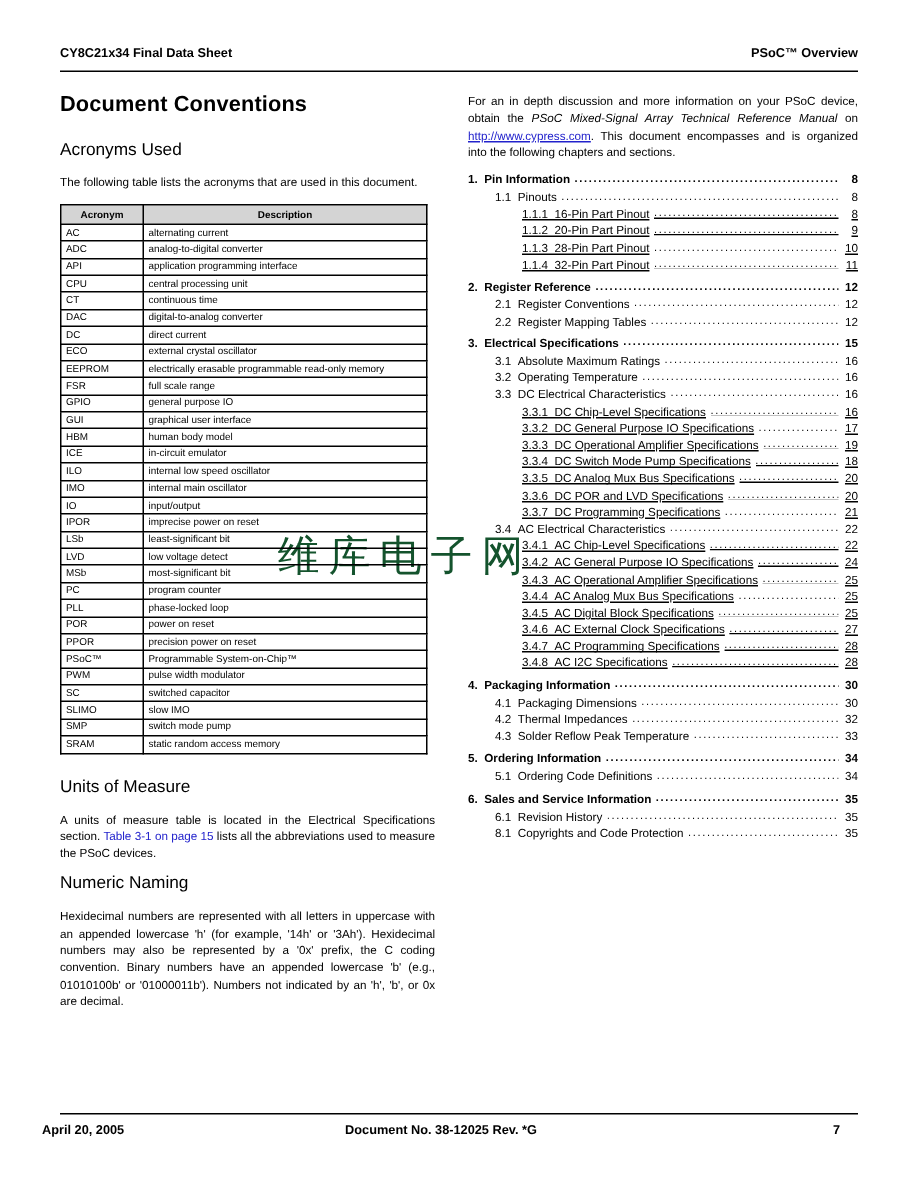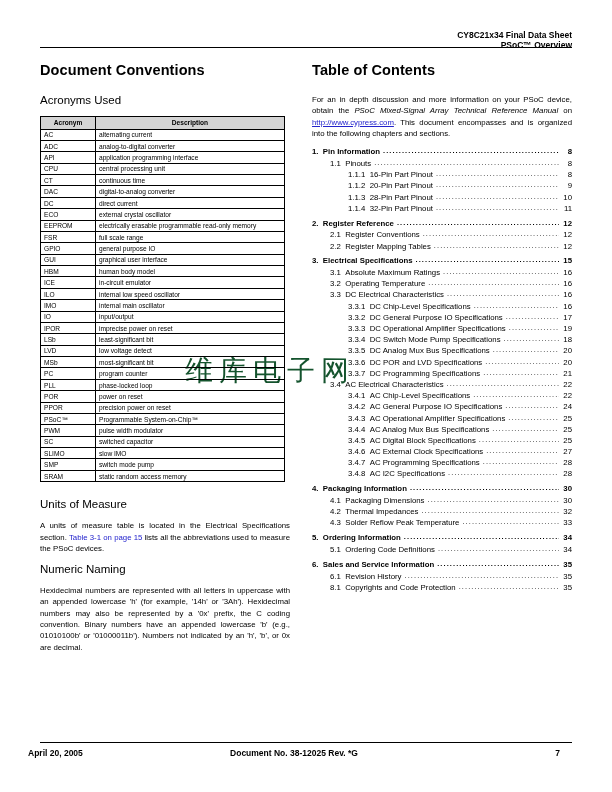--- a/index.html
+++ b/index.html
@@ -25,21 +25,20 @@
   .header {
     position: absolute;
     left: 40px;
     top: 30px;
     width: 532px;
     display: flex;
     justify-content: space-between;
     align-items: flex-end;
     font-size: 8.5px;
     font-weight: bold;
-    flex-direction: column;
   }
   .header-rule {
     position: absolute;
     left: 40px;
     top: 47px;
     width: 532px;
     border-top: 1px solid #000;
   }
   
   .footer-rule {
@@ -158,21 +157,21 @@
     position: relative;
     top: -1px;
   }
   .toc-page {
     flex: 0 0 auto;
     padding-left: 3px;
     text-align: right;
     min-width: 10px;
   }
   .ind1 { padding-left: 18px; }
-  .ind2 { padding-left: 36px; }
+  .ind2 { padding-left: 36px; text-decoration: underline; }
   
   .watermark {
     position: absolute;
     left: 185px;
     top: 352px;
     font-size: 28px;
     color: #14532d;
     letter-spacing: 6px;
     font-family: "DejaVu Sans", sans-serif;
     pointer-events: none;
@@ -188,20 +187,21 @@
     <span>CY8C21x34 Final Data Sheet</span>
     <span>PSoC™ Overview</span>
   </div>
   <div class="header-rule"></div>
 
   <div class="watermark">维库电子网</div>
 
   <div class="col-left">
     <h1 class="title">Document Conventions</h1>
     <h2 class="subtitle">Acronyms Used</h2>
+    <p class="body">The following table lists the acronyms that are used in this document.</p>
 
     <table class="acr">
       <thead>
         <tr>
           <th class="c1">Acronym</th>
           <th>Description</th>
         </tr>
       </thead>
       <tbody id="acr-body">
           <tr>
@@ -332,21 +332,20 @@
     </table>
 
     <h2 class="subtitle">Units of Measure</h2>
     <p class="body"><span>A units of measure table is located in the Electrical Specifications section. </span><span class="link2">Table 3-1 on page 15</span><span> lists all the abbreviations used to measure the PSoC devices.</span></p>
 
     <h2 class="subtitle">Numeric Naming</h2>
     <p class="body">Hexidecimal numbers are represented with all letters in uppercase with an appended lowercase 'h' (for example, '14h' or '3Ah'). Hexidecimal numbers may also be represented by a '0x' prefix, the C coding convention. Binary numbers have an appended lowercase 'b' (e.g., 01010100b' or '01000011b'). Numbers not indicated by an 'h', 'b', or 0x are decimal.</p>
   </div>
 
   <div class="col-right">
-    <h1 class="title">Table of Contents</h1>
     <p class="body"><span>For an in depth discussion and more information on your PSoC device, obtain the </span><span class="it">PSoC Mixed-Signal Array Technical Reference Manual</span><span> on </span><span class="link">http://www.cypress.com</span><span>. This document encompasses and is organized into the following chapters and sections.</span></p>
 
     <div class="toc" id="toc-list">
         <div class="toc-row lvl1">
           <span class="toc-num">1.</span>
           <span class="toc-label">&nbsp;&nbsp;Pin Information</span>
           <span class="toc-dots">.........................................................................................</span>
           <span class="toc-page">8</span>
         </div>
         <div class="toc-row lvl2 ind1">

